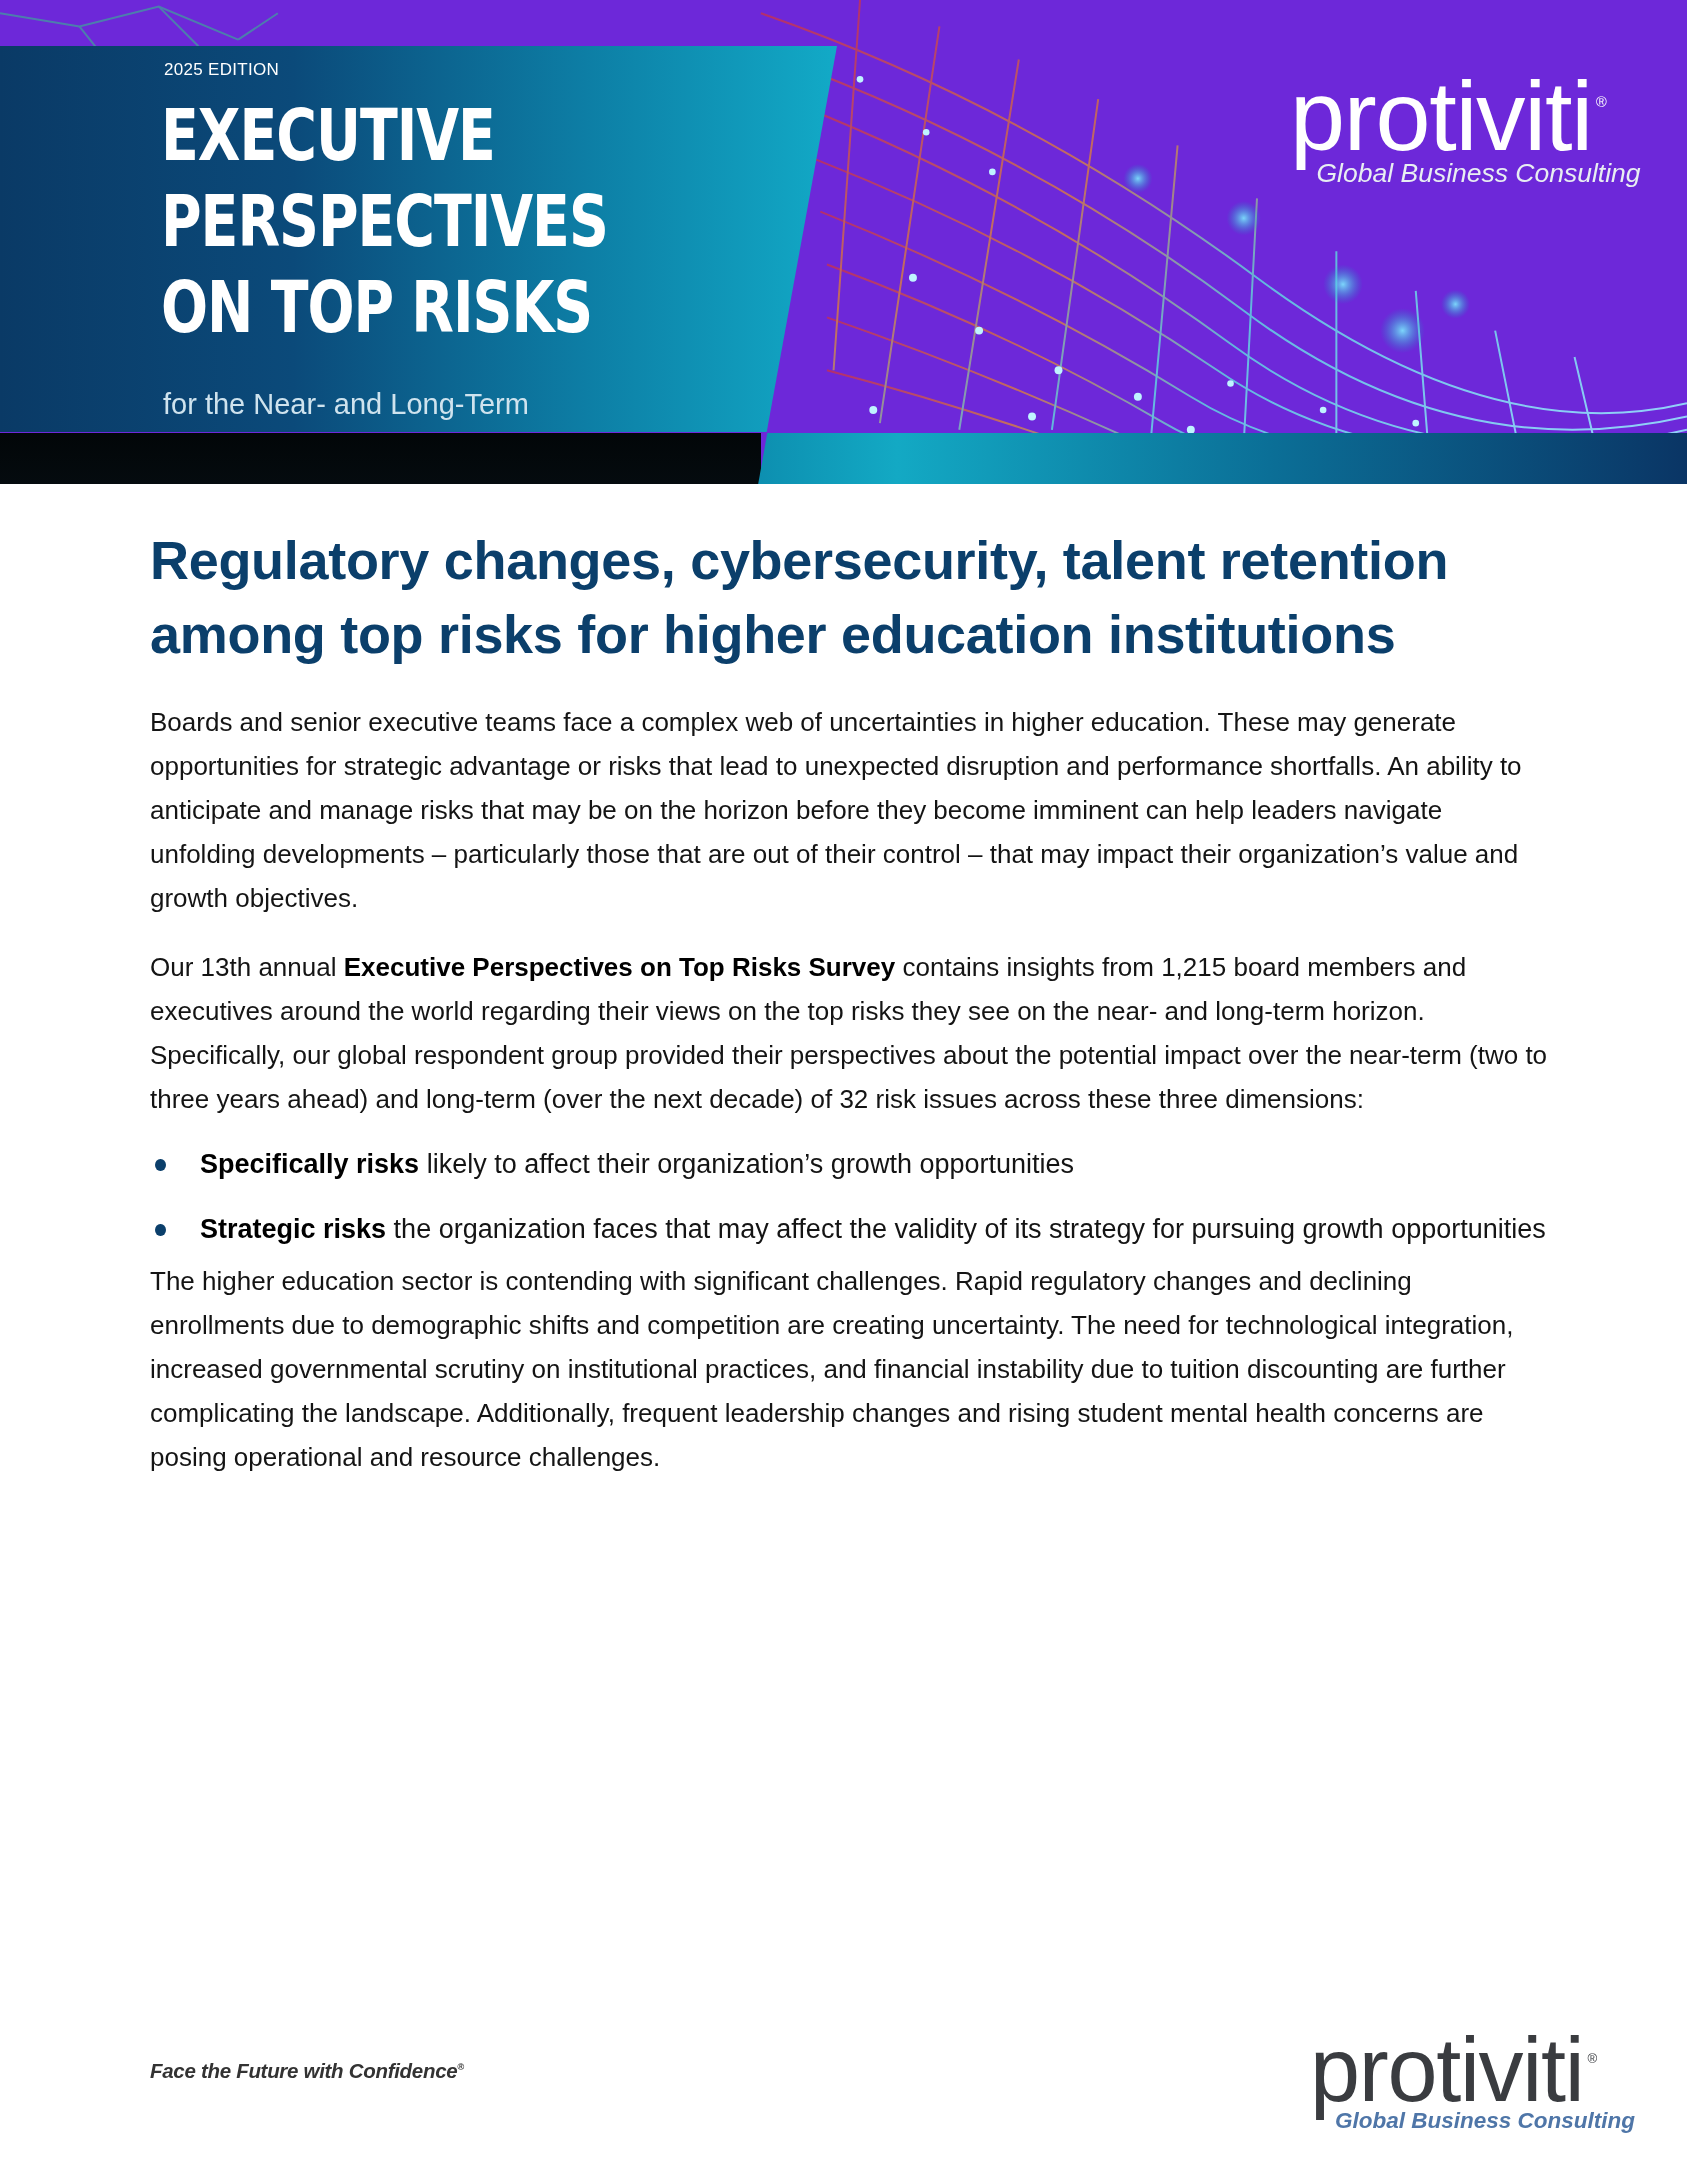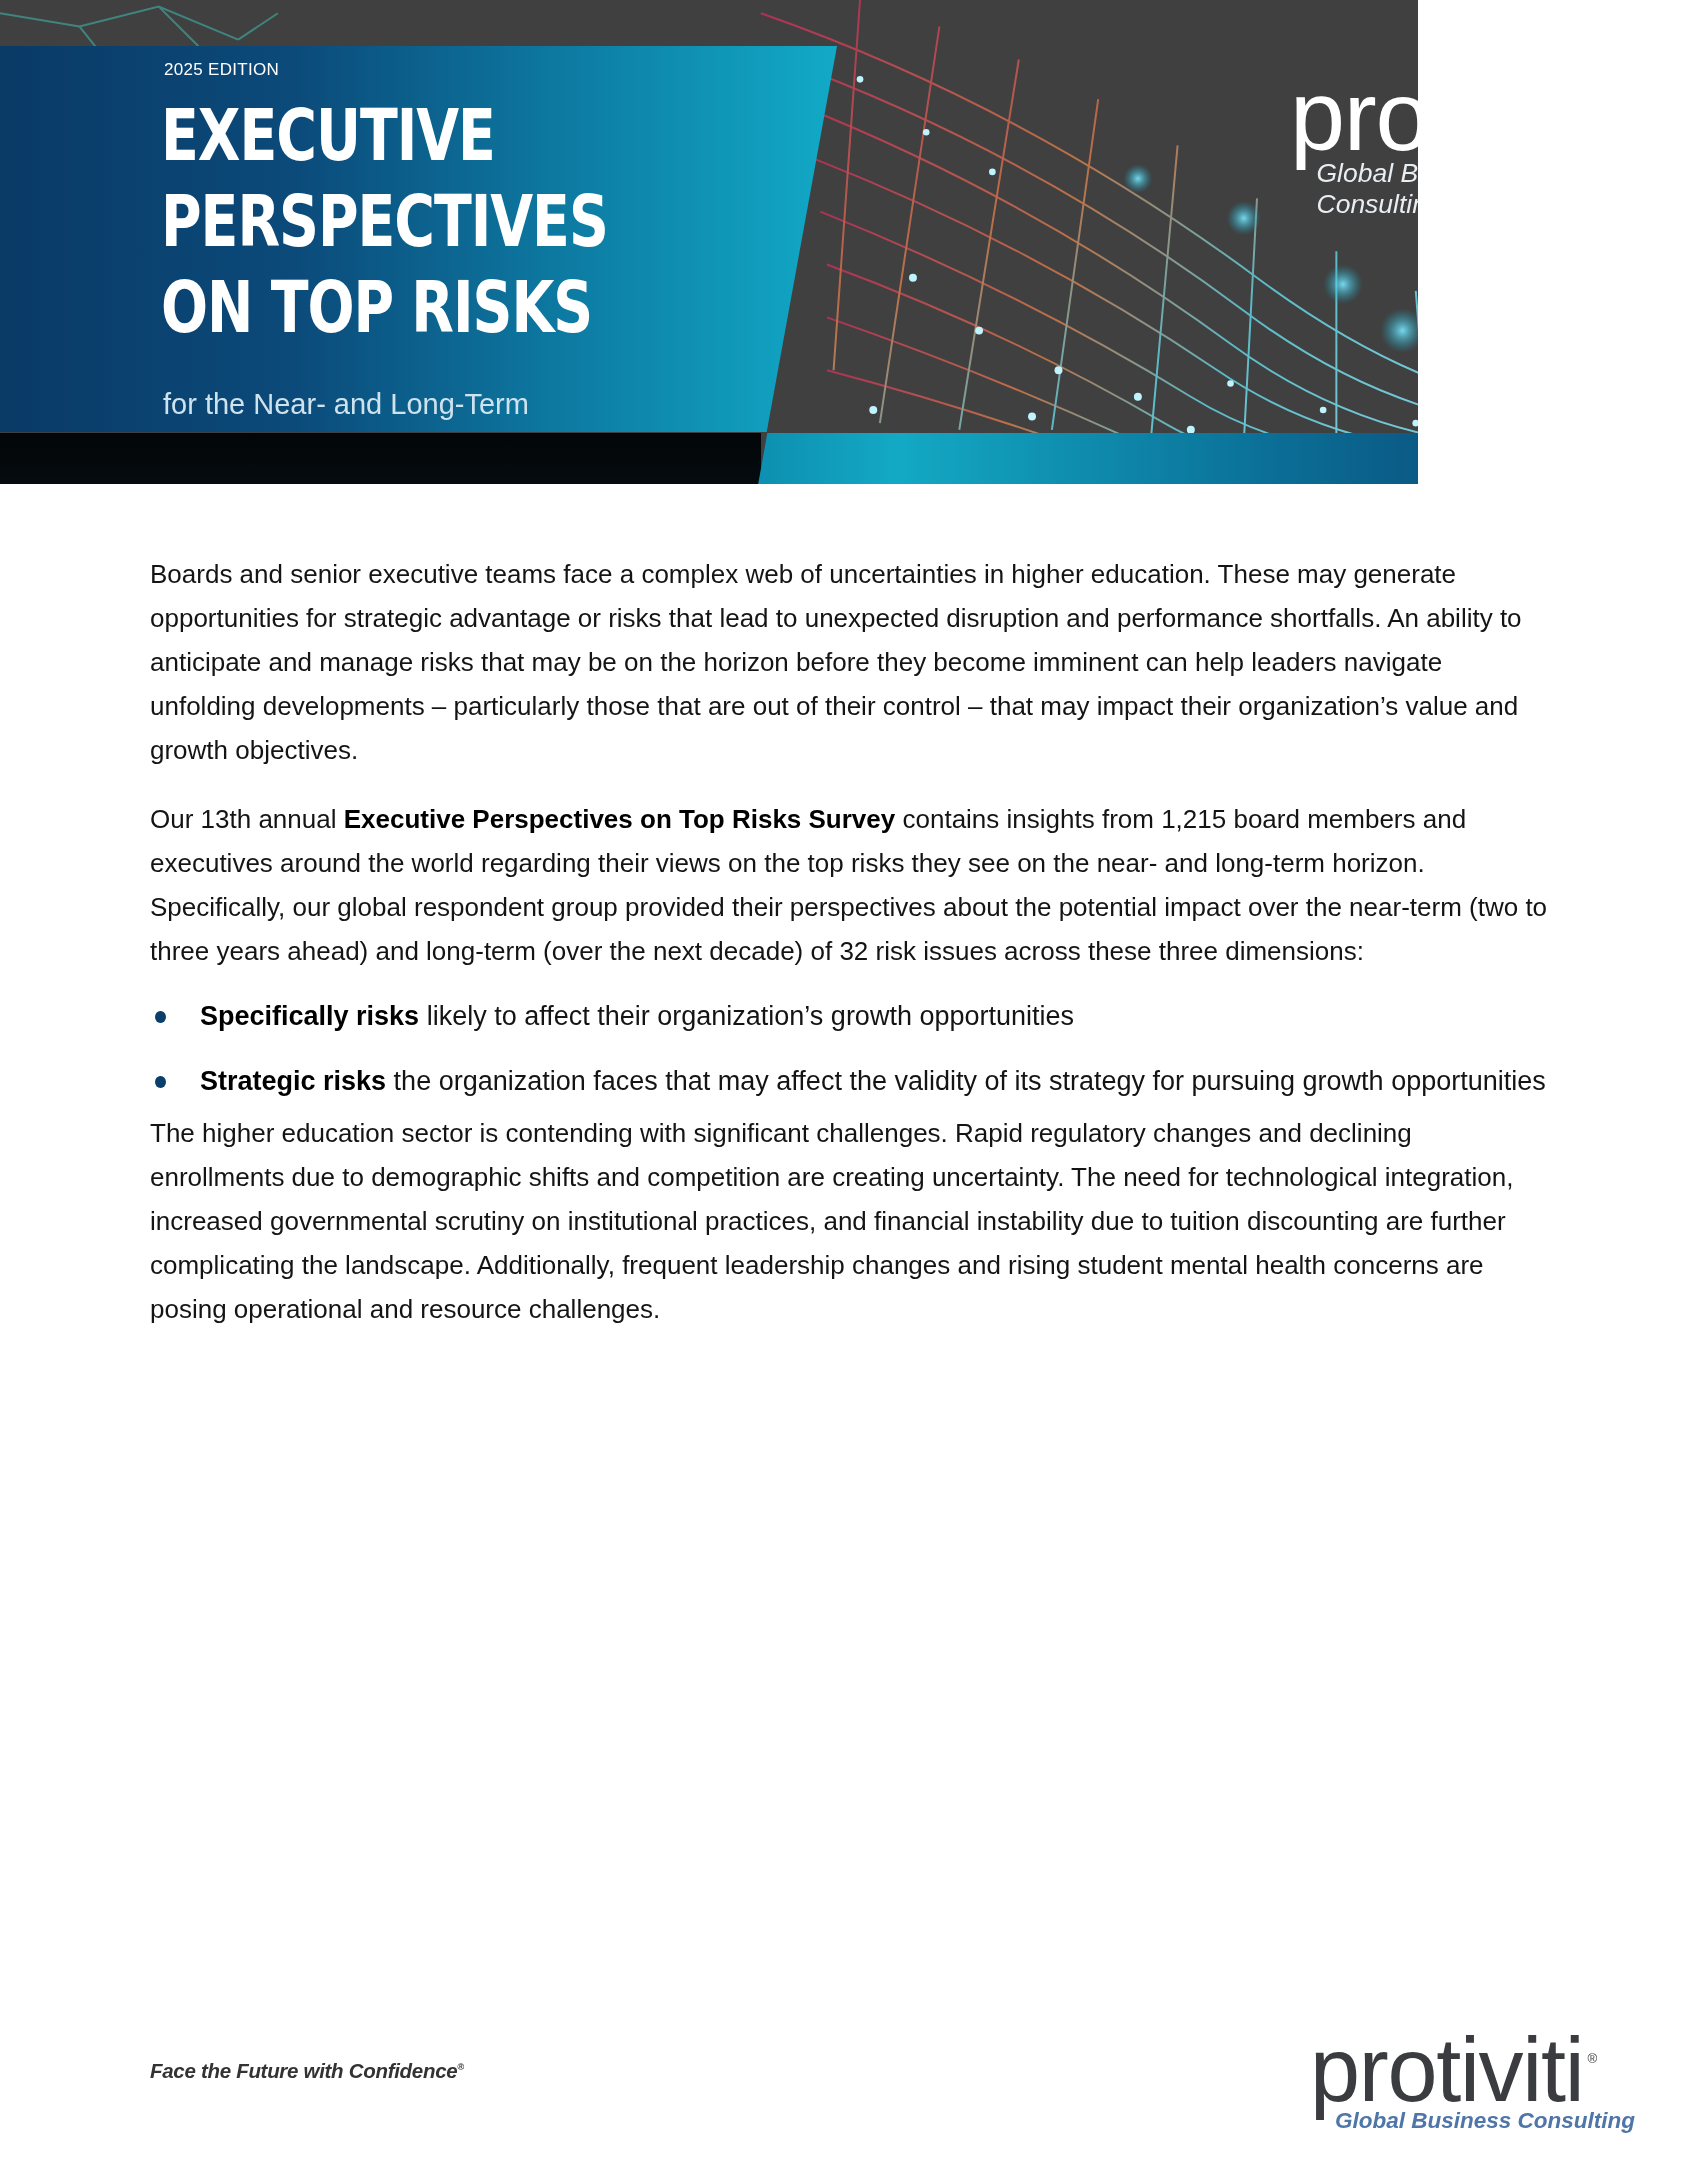--- a/index.html
+++ b/index.html
@@ -1,21 +1,21 @@
 <!DOCTYPE html>
 <html style="font-size:10.6px"><head>
 <meta charset="utf-8">
 <style>
   html, body { margin:0; padding:0; background:#ffffff; }
   body { width:1687px; height:2183px; position:relative; overflow:hidden;
          font-family:"Liberation Sans", sans-serif; color:#111; }
 
   
-  .banner { position:absolute; left:0; top:0; width:1418px; height:484px;
-            background:#404040; overflow:hidden; }
+  .banner { position:absolute; left:0; top:0; width:1687px; height:484px;
+            background:#6d28d9; overflow:hidden; }
   .banner .net { position:absolute; left:0; top:0; width:1687px; height:484px; }
   .banner .panel { position:absolute; left:0; top:46px; width:837px; height:386px;
             clip-path:polygon(0 0, 100% 0, 91.6% 100%, 0 100%);
             background:linear-gradient(90deg,#0a3a66 0%,#0b4a7a 35%,#0d7ea5 70%,#12aac7 100%); }
   .banner .band-dark { position:absolute; left:0; top:433px; width:761px; height:52px;
             background:linear-gradient(180deg,#020608,#050b0f); }
   .banner .band-teal { position:absolute; left:758px; top:433px; width:930px; height:52px;
             clip-path:polygon(1% 0,100% 0,100% 100%,0 100%);
             background:linear-gradient(90deg,#0d8fb0 0%,#13a9c4 15%,#0b6f97 55%,#0a3565 100%); }
   .edition { position:absolute; left:164px; top:60px; font-size:17px; color:#fff;
@@ -129,20 +129,24 @@
   </div>
   <div class="cover-sub">for the Near- and Long-Term</div>
 
   <div class="logo-top">
     <div><span class="word">protiviti</span><span class="reg">®</span></div>
     <div class="tag">Global Business Consulting</div>
   </div>
 </div>
 
 <div class="content">
+  <h1 class="headline">
+    <div>Regulatory changes, cybersecurity, talent retention</div>
+    <div>among top risks for higher education institutions</div>
+  </h1>
 
   <p class="para p1">Boards and senior executive teams face a complex web of uncertainties in higher education. These may generate opportunities for strategic advantage or risks that lead to unexpected disruption and performance shortfalls. An ability to anticipate and manage risks that may be on the horizon before they become imminent can help leaders navigate unfolding developments – particularly those that are out of their control – that may impact their organization’s value and growth objectives.</p>
 
   <p class="para p2"><span>Our 13th annual </span><b>Executive Perspectives on Top Risks Survey</b><span> contains insights from 1,215 board members and executives around the world regarding their views on the top risks they see on the near- and long-term horizon. Specifically, our global respondent group provided their perspectives about the potential impact over the near-term (two to three years ahead) and long-term (over the next decade) of 32 risk issues across these three dimensions:</span></p>
 
   <ul class="bullets">
     <li>
       <span class="bullet-dot"></span>
       <b>Specifically risks</b><span> likely to affect their organization’s growth opportunities</span>
     </li>

